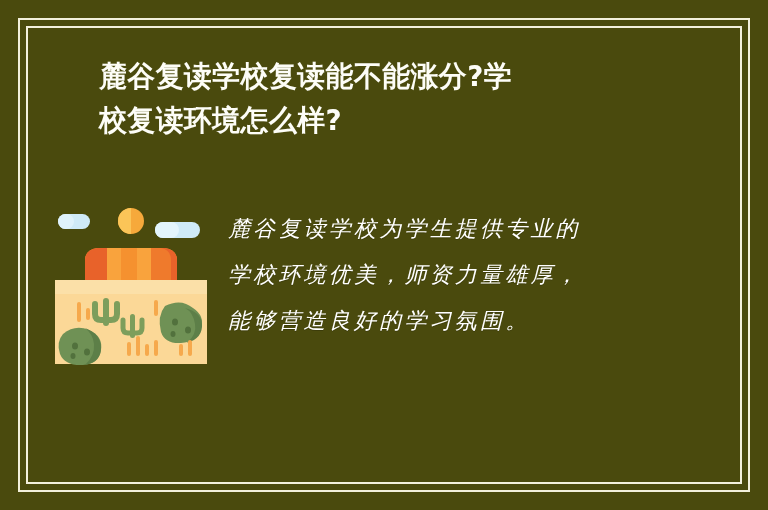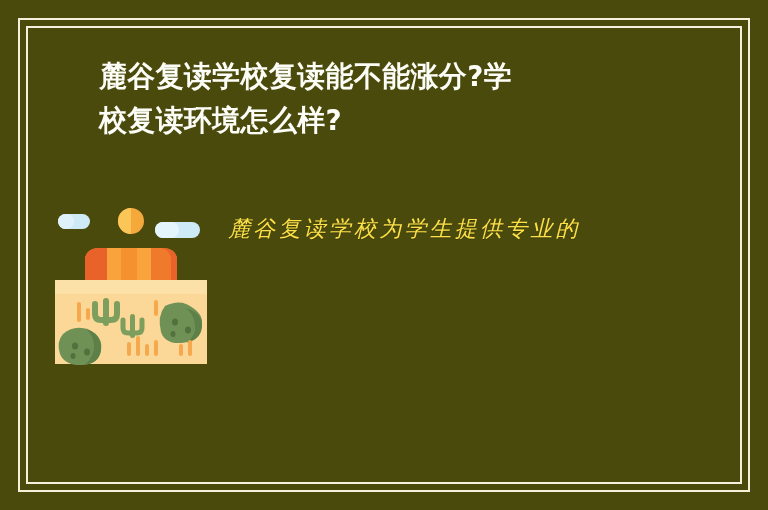--- a/index.html
+++ b/index.html
@@ -80,21 +80,21 @@
   }
 
   
   #body-text {
     position: absolute;
     left: 228px;
     top: 16px;
     width: 450px;
   }
   .body-line {
-    color: #fde047;
+    color: #ffffff;
     font-family: "DejaVu Serif", "Liberation Serif", serif;
     font-size: 22px;
     line-height: 46px;
     letter-spacing: 3.2px;
     white-space: nowrap;
     font-style: italic;
     font-weight: 400;
     text-shadow: 0 1px 0 rgba(0,0,0,0.18);
   }
 </style>
@@ -188,16 +188,18 @@
           <rect x="99" y="142" width="4" height="16" rx="2" fill="#f6a94c"></rect>
           <rect x="124" y="146" width="4" height="12" rx="2" fill="#f6a94c"></rect>
           <rect x="133" y="142" width="4" height="16" rx="2" fill="#f6a94c"></rect>
         </g>
 
       </svg>
     </div>
 
     <div id="body-text">
       <div class="body-line">麓谷复读学校为学生提供专业的</div>
+      <div class="body-line">学校环境优美，师资力量雄厚，</div>
+      <div class="body-line">能够营造良好的学习氛围。</div>
     </div>
 
   </div>
 </div>
 
 </body></html>

